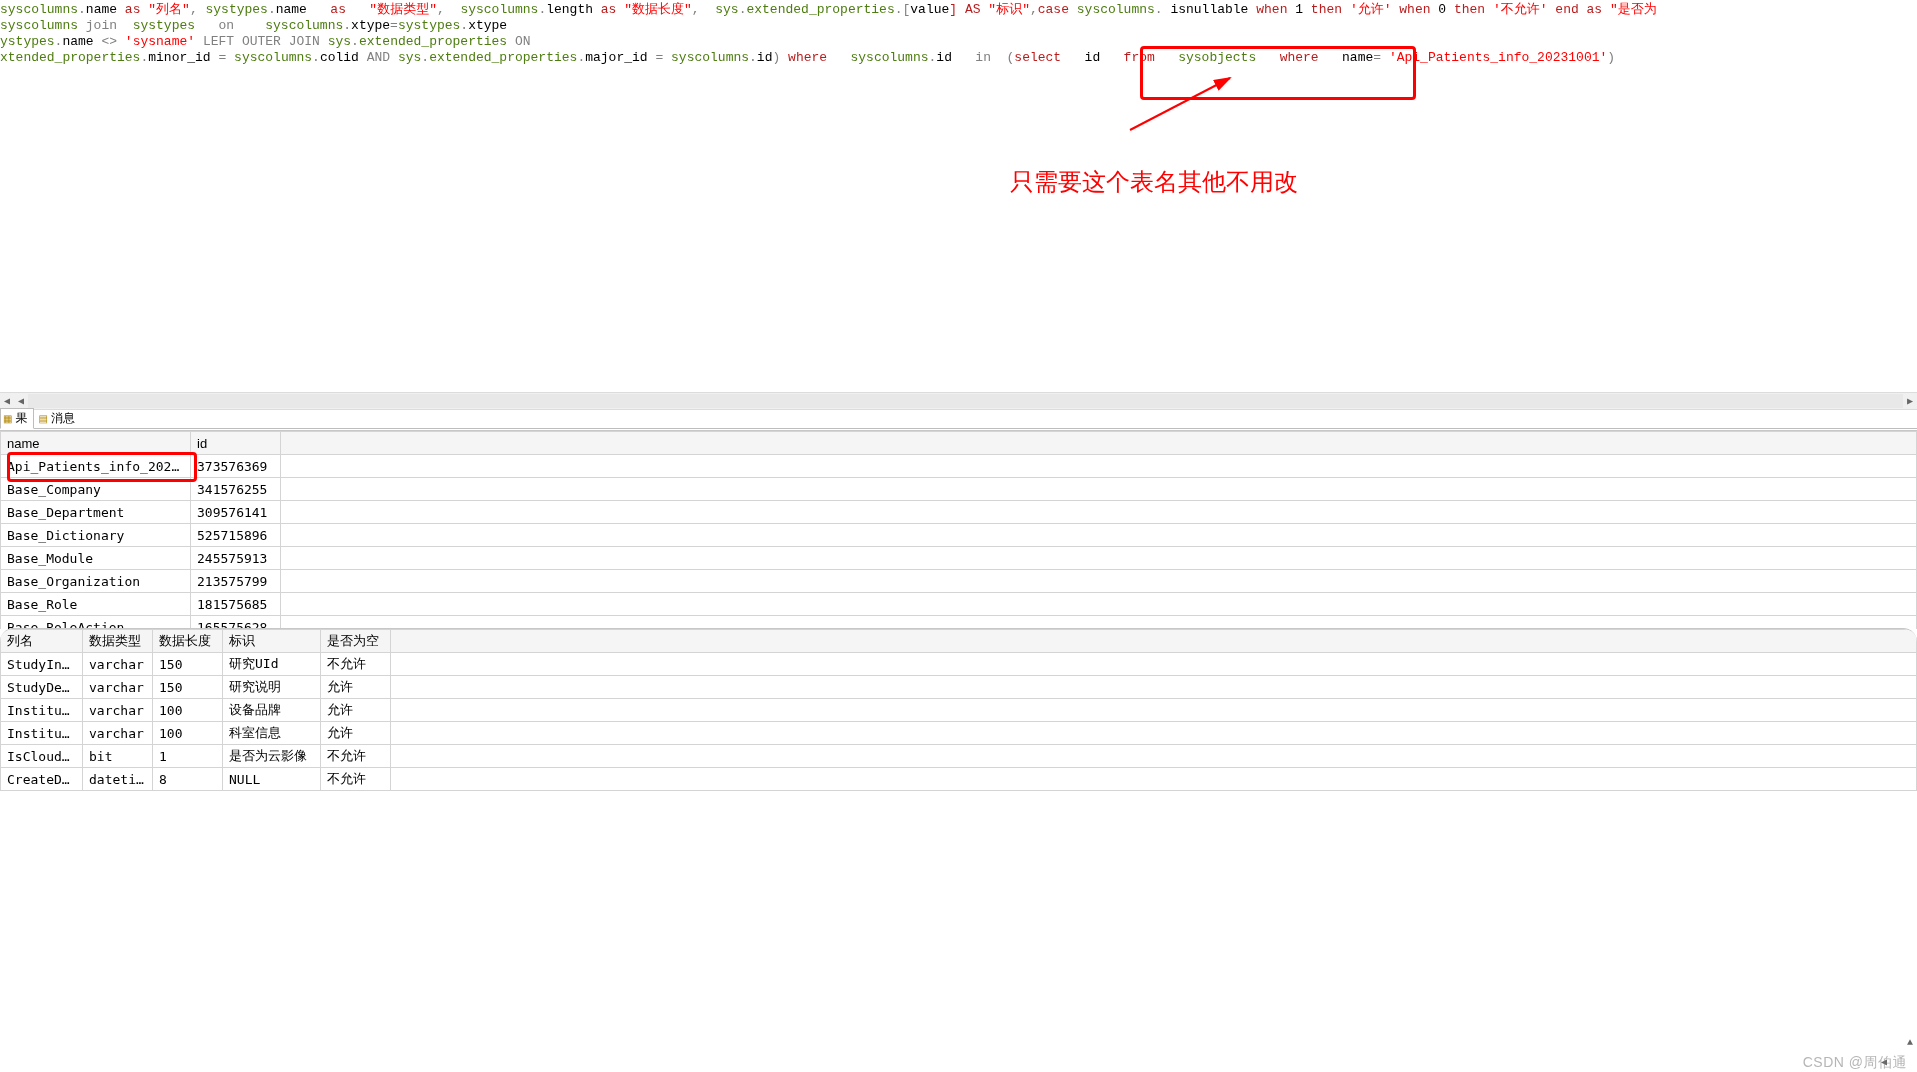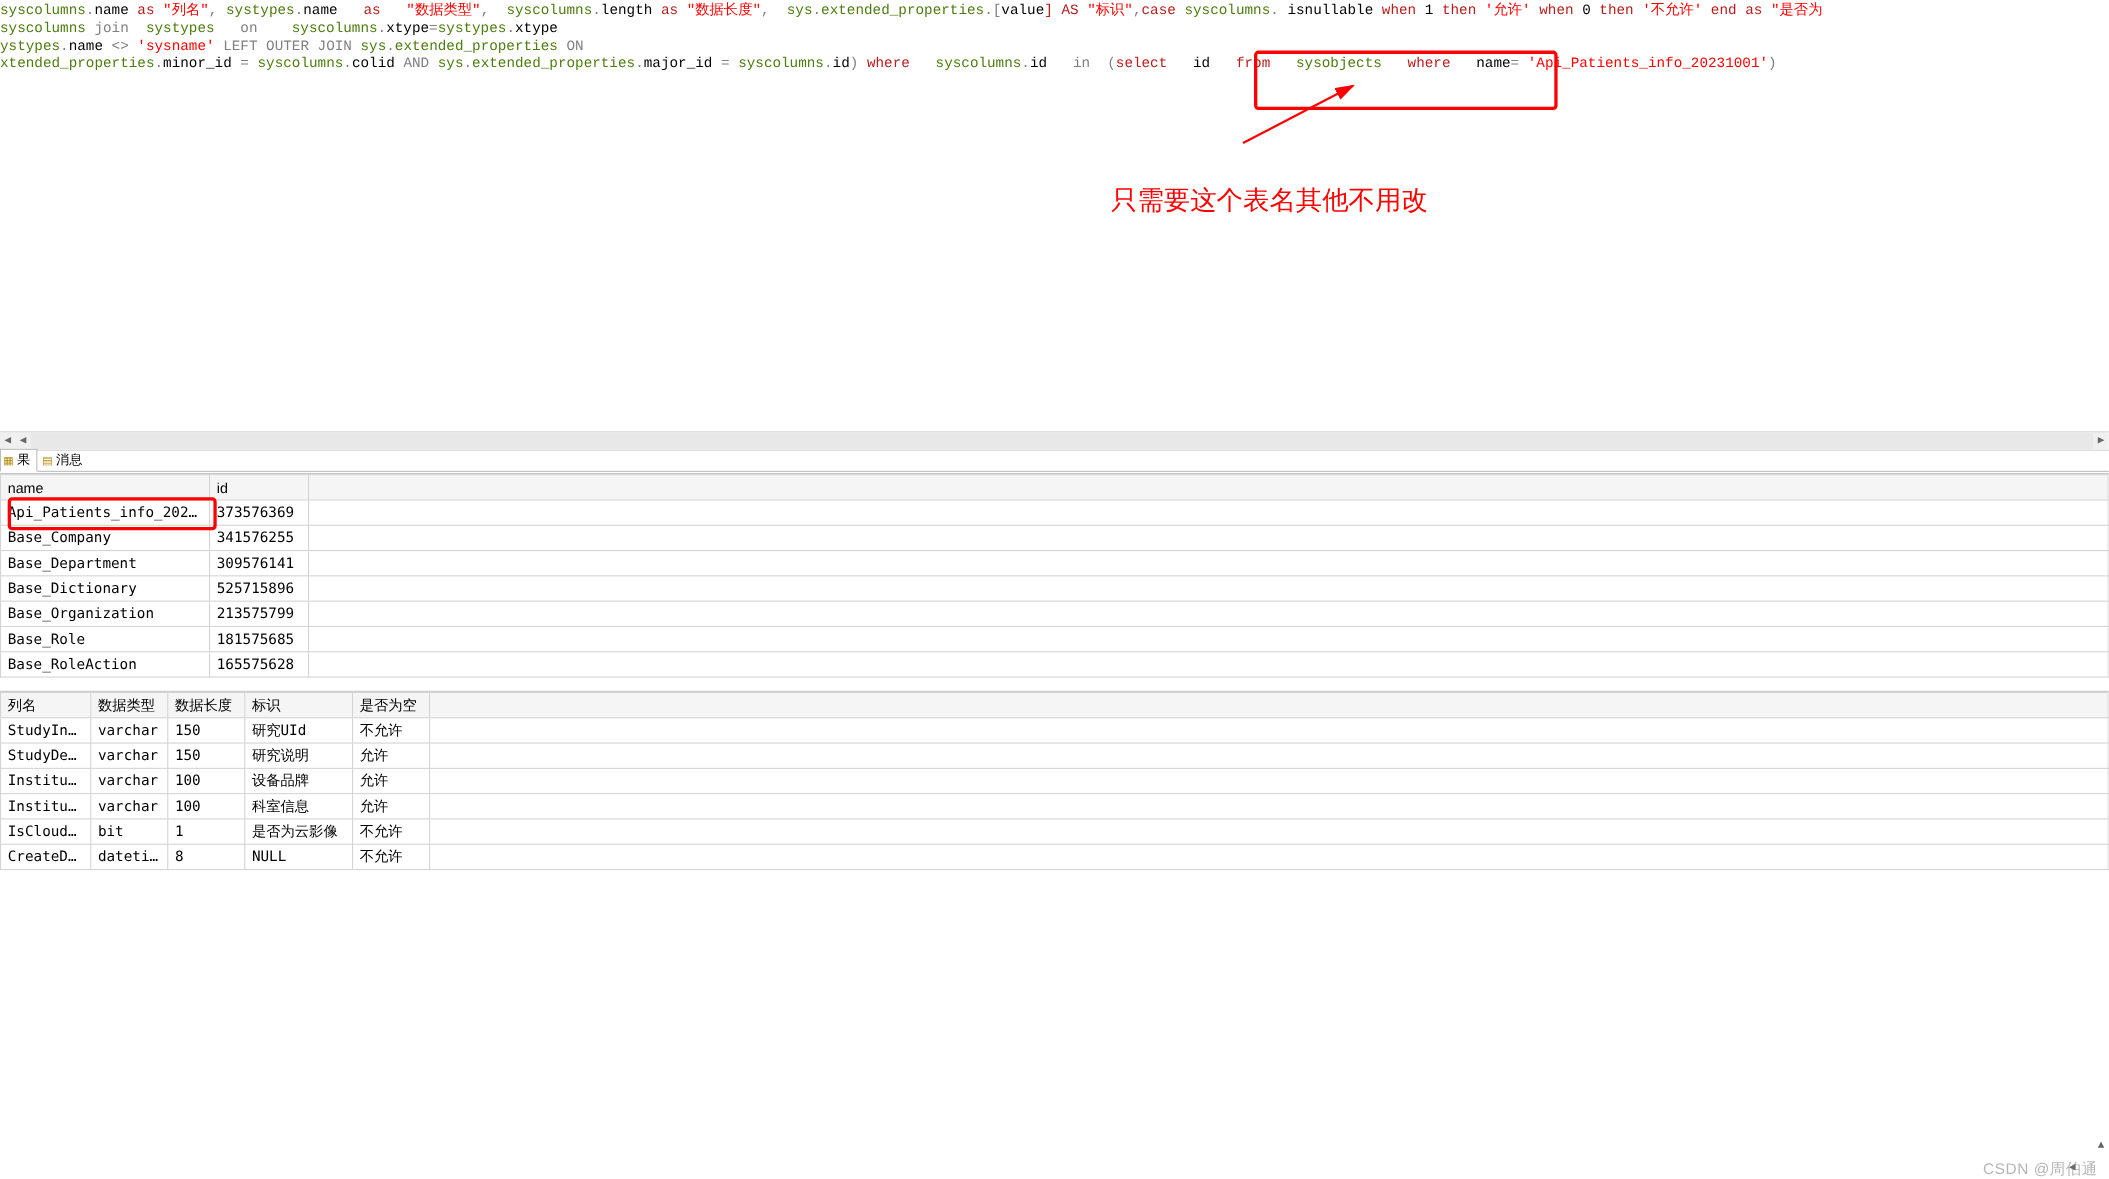--- a/index.html
+++ b/index.html
@@ -226,41 +226,46 @@
           <td>Base_Department</td>
           <td>309576141</td>
           <td></td>
         </tr>
         <tr>
           <td>Base_Dictionary</td>
           <td>525715896</td>
           <td></td>
         </tr>
         <tr>
+          <td>Base_Module</td>
+          <td>245575913</td>
+          <td></td>
+        </tr>
+        <tr>
           <td>Base_Organization</td>
           <td>213575799</td>
           <td></td>
         </tr>
         <tr>
           <td>Base_Role</td>
           <td>181575685</td>
           <td></td>
         </tr>
         <tr>
           <td>Base_RoleAction</td>
           <td>165575628</td>
           <td></td>
         </tr>
       </tbody>
     </table>
   </div>
 
 <div class="highlight-box" id="hl-name" style="left: 7px; top: 452px; width: 184px; height: 24px;"></div>
 
-<div class="grid" id="grid2" style="top: 628px; bottom: 0px;">
+<div class="grid" id="grid2" style="top: 628px; bottom: 0px; border-radius: 14px;">
     <table>
       <colgroup>
         <col class="g2-col-c0">
         <col class="g2-col-c1">
         <col class="g2-col-c2">
         <col class="g2-col-c3">
         <col class="g2-col-c4">
         <col class="g2-col-rest">
       </colgroup>
       <thead>

